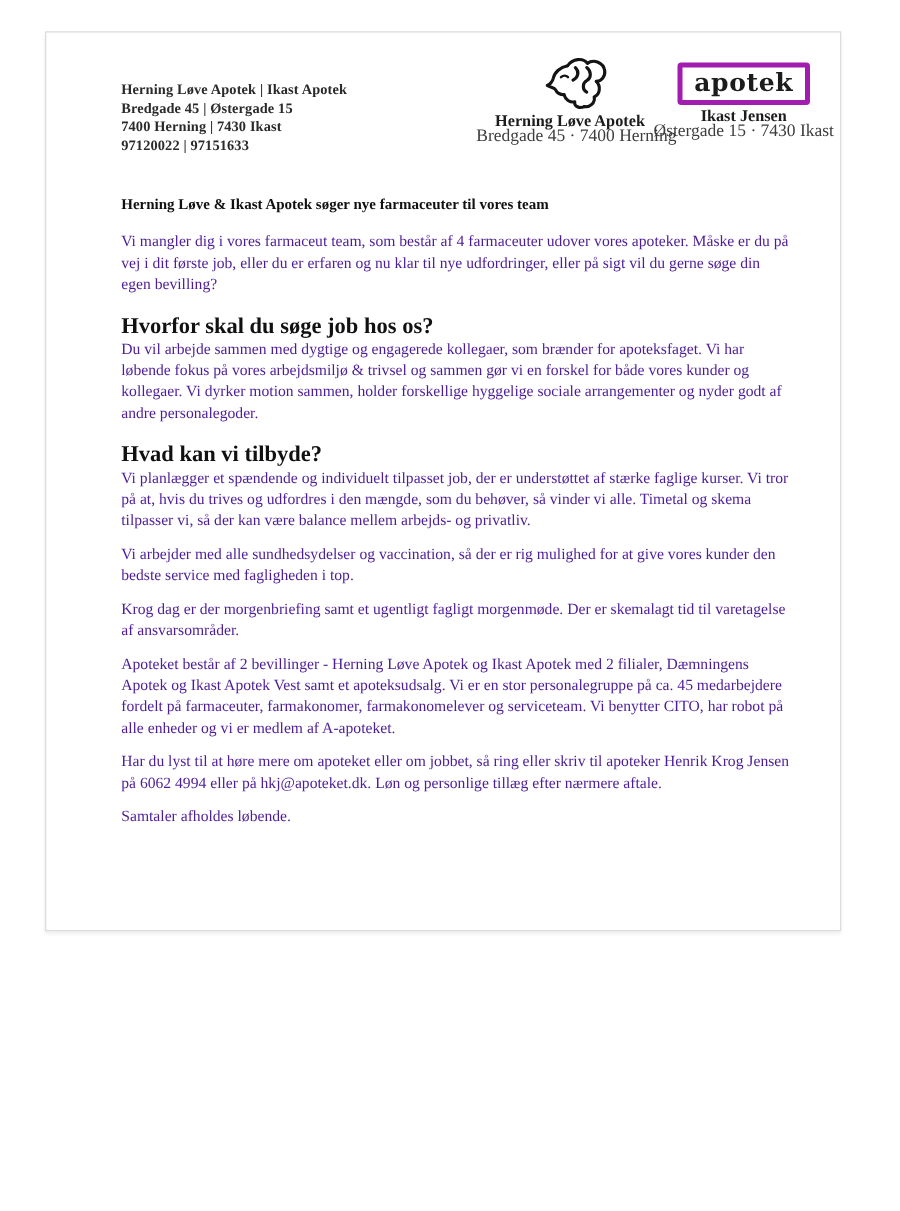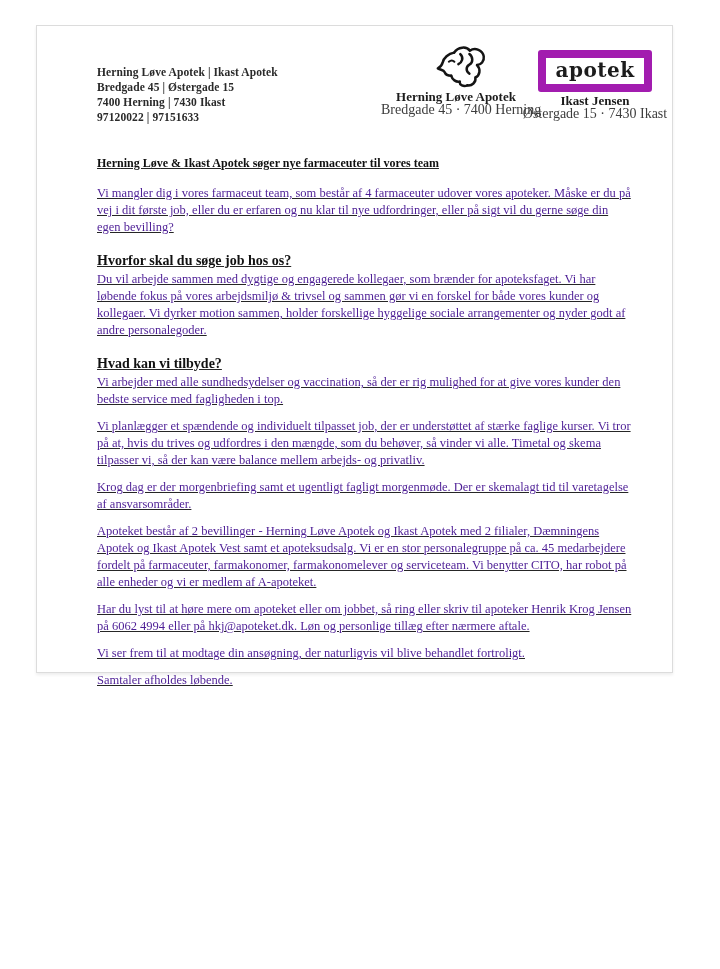--- a/index.html
+++ b/index.html
@@ -6,25 +6,24 @@
   html, body {
     width: 720px; height: 969px;
     background: #ffffff;
     font-family: "Liberation Serif", "DejaVu Serif", serif;
     color: #262626;
     -webkit-font-smoothing: antialiased;
   }
   .sheet {
     position: absolute;
     left: 36px; top: 25px;
-    width: 637px; height: 648px;
+    width: 637px; height: 720px;
     background: #ffffff;
     border: 1px solid #dcdcdc;
     box-shadow: 0 2px 3px rgba(0,0,0,0.07);
-    text-decoration: underline;
   }
   
   .header { position: relative; height: 100px; }
   .address {
     position: absolute; left: 60px; top: 39px;
     font-weight: bold;
     font-size: 11.5px;
     line-height: 15px;
     letter-spacing: 0.1px;
     color: #2a2a2a;
@@ -43,21 +42,21 @@
     white-space: nowrap;
   }
   .logo-sub {
     font-size: 14px;
     line-height: 11px;
     color: #3d3d3d;
     white-space: nowrap;
   }
   .wordmark-box {
     display: inline-block;
-    border: 8px solid #a21caf;
+    border: 4px solid #a21caf;
     border-radius: 3px;
     padding: 0px 9px 2px 9px;
     background: #fff;
   }
   .wordmark {
     font-family: "DejaVu Serif", serif;
     font-weight: bold;
     font-size: 20px;
     line-height: 24px;
     letter-spacing: 0.5px;
@@ -75,21 +74,21 @@
     color: #111;
     margin-bottom: 11px;
   }
   .content p {
     font-size: 12.5px;
     line-height: 17px;
     margin-bottom: 10px;
     color: #4c1d95;
   }
   .content h2 {
-    font-size: 14px;
+    font-size: 18px;
     font-weight: bold;
     line-height: 19px;
     color: #111;
     margin-top: 15px;
     margin-bottom: 1px;
   }
 </style>
 </head>
 <body>
 
@@ -133,23 +132,22 @@
   <div class="content">
 
     <div class="doc-title">Herning Løve &amp; Ikast Apotek søger nye farmaceuter til vores team</div>
 
     <p>Vi mangler dig i vores farmaceut team, som består af 4 farmaceuter udover vores apoteker. Måske er du på vej i dit første job, eller du er erfaren og nu klar til nye udfordringer, eller på sigt vil du gerne søge din egen bevilling?</p>
 
     <h2>Hvorfor skal du søge job hos os?</h2>
     <p>Du vil arbejde sammen med dygtige og engagerede kollegaer, som brænder for apoteksfaget. Vi har løbende fokus på vores arbejdsmiljø &amp; trivsel og sammen gør vi en forskel for både vores kunder og kollegaer. Vi dyrker motion sammen, holder forskellige hyggelige sociale arrangementer og nyder godt af andre personalegoder.</p>
 
     <h2>Hvad kan vi tilbyde?</h2>
+    <p>Vi planlægger et spændende og individuelt tilpasset job, der er understøttet af stærke faglige kurser. Vi tror på at, hvis du trives og udfordres i den mængde, som du behøver, så vinder vi alle. Timetal og skema tilpasser vi, så der kan være balance mellem arbejds- og privatliv.</p>
     <p>Vi arbejder med alle sundhedsydelser og vaccination, så der er rig mulighed for at give vores kunder den bedste service med fagligheden i top.</p>
-    <p>Vi planlægger et spændende og individuelt tilpasset job, der er understøttet af stærke faglige kurser. Vi tror på at, hvis du trives og udfordres i den mængde, som du behøver, så vinder vi alle. Timetal og skema tilpasser vi, så der kan være balance mellem arbejds- og privatliv.</p>
     <p>Krog dag er der morgenbriefing samt et ugentligt fagligt morgenmøde. Der er skemalagt tid til varetagelse af ansvarsområder.</p>
     <p>Apoteket består af 2 bevillinger - Herning Løve Apotek og Ikast Apotek med 2 filialer, Dæmningens Apotek og Ikast Apotek Vest samt et apoteksudsalg. Vi er en stor personalegruppe på ca. 45 medarbejdere fordelt på farmaceuter, farmakonomer, farmakonomelever og serviceteam. Vi benytter CITO, har robot på alle enheder og vi er medlem af A-apoteket.</p>
     <p>Har du lyst til at høre mere om apoteket eller om jobbet, så ring eller skriv til apoteker Henrik Krog Jensen på 6062 4994 eller på hkj@apoteket.dk. Løn og personlige tillæg efter nærmere aftale.</p>
-    <p>Vi ser frem til at modtage din ansøgning, der naturligvis vil blive behandlet fortroligt.</p>
     <p>Samtaler afholdes løbende.</p>
 
   </div>
 
 </div>
 
 </body></html>

